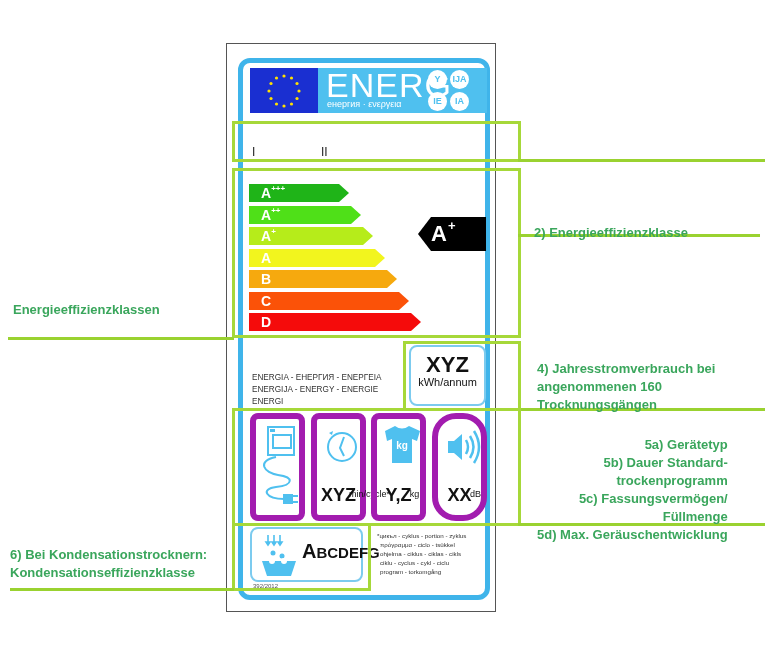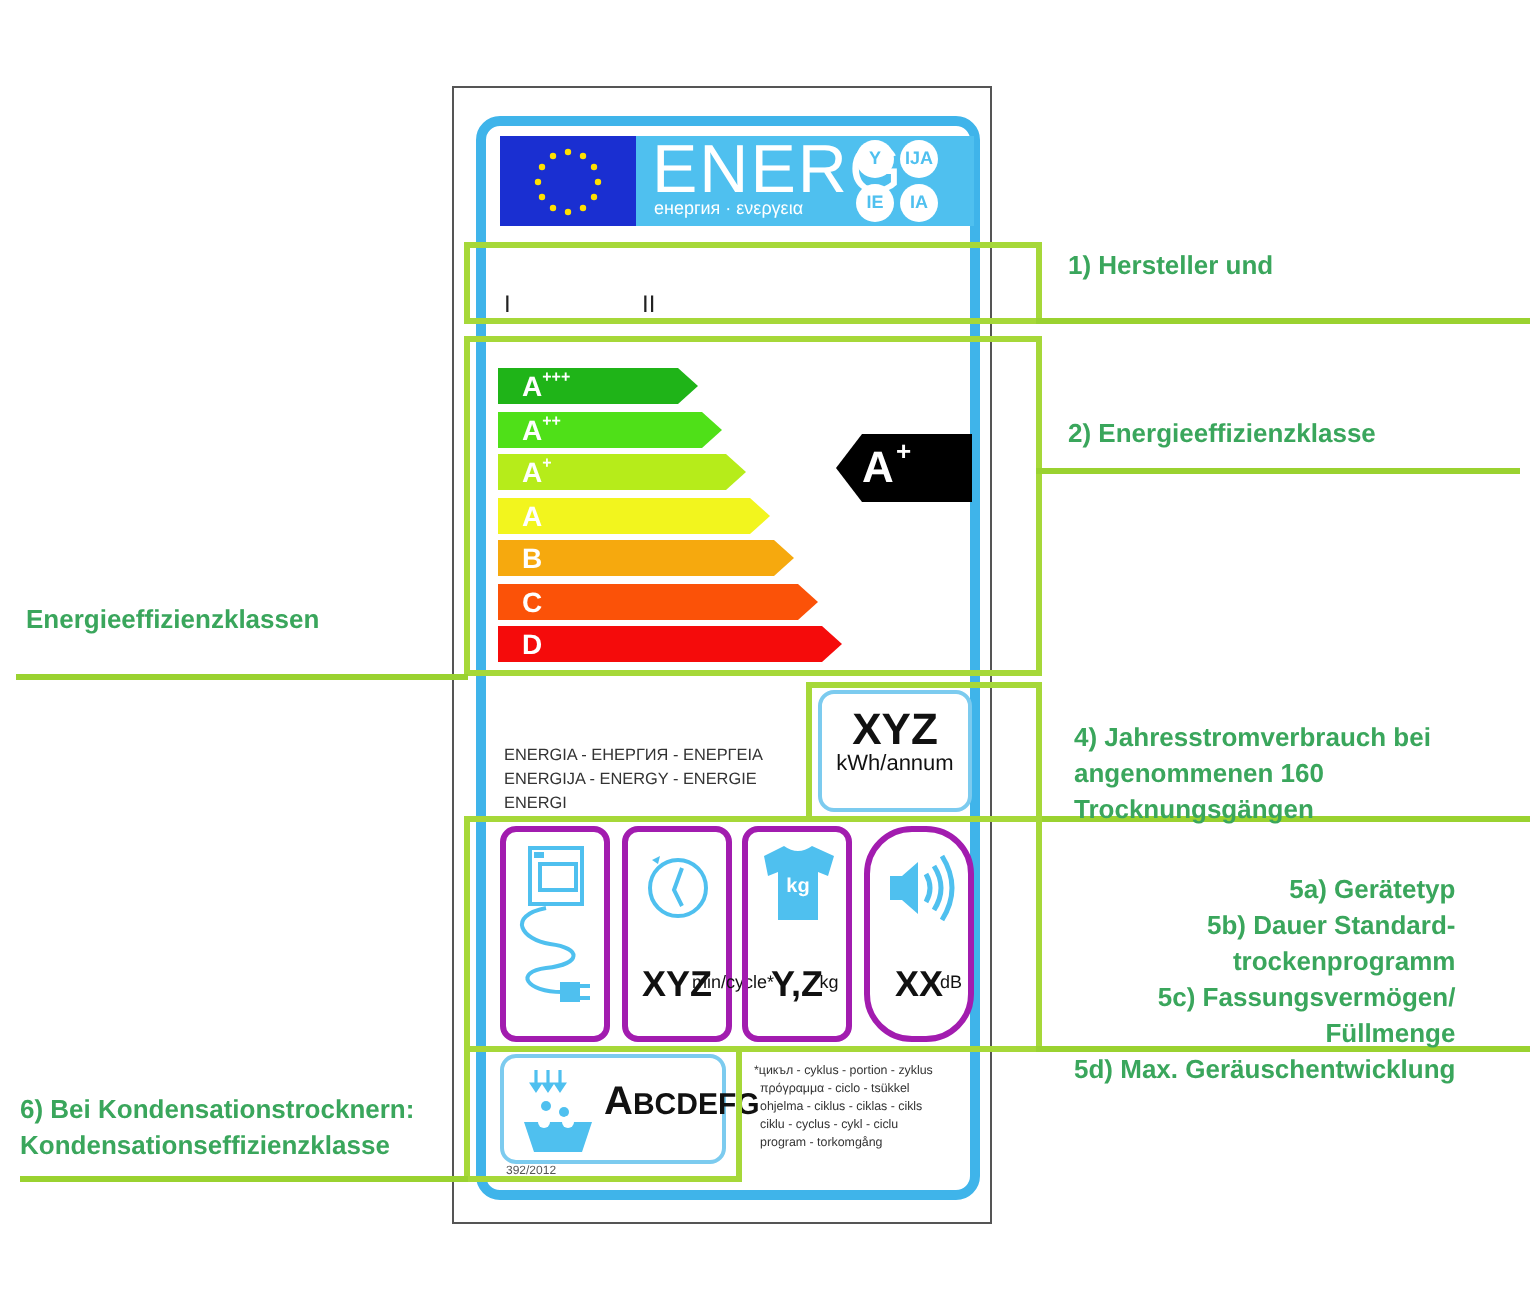--- a/index.html
+++ b/index.html
@@ -14,21 +14,21 @@
   .circ { width:19px; height:19px; border-radius:50%; background:#fff; color:#4fc0ef; font-size:9px; text-align:center; line-height:19px; font-weight:bold; }
   .roman { font-size:12px; color:#222; }
   .bar { height:18px; color:#fff; font-weight:bold; font-size:14px; line-height:18px; padding-left:12px; box-sizing:border-box; }
   .bar sup { font-size:8px; vertical-align:top; line-height:10px; }
   .bar svg { position:absolute; top:0; }
   .rating { left:418px; top:217px; width:68px; height:34px; }
   .lang-text { left:252px; top:372px; font-size:8.2px; color:#333; line-height:12px; }
   .kwh-box { left:409px; top:345px; width:77px; height:61px; border:2px solid #7ccbef; border-radius:8px; box-sizing:border-box; text-align:center; }
   .kwh-val { font-size:22px; font-weight:bold; color:#111; margin-top:7px; line-height:22px; }
   .kwh-unit { font-size:11px; color:#111; line-height:13px; }
-  .pict { top:413px; width:55px; height:108px; border:3px solid #a21caf; border-radius:8px; box-sizing:border-box; text-align:center; }
+  .pict { top:413px; width:55px; height:108px; border:6px solid #a21caf; border-radius:8px; box-sizing:border-box; text-align:center; }
   .pict-val { position:absolute; left:0; right:0; top:66px; font-size:18px; font-weight:bold; color:#111; line-height:20px; }
   .pict-unit { position:absolute; left:0; right:0; top:70px; font-size:9px; color:#111;padding-left:32px; }
   .cond-box { left:250px; top:527px; width:113px; height:55px; border:2px solid #7ccbef; border-radius:8px; box-sizing:border-box; }
   .cond-val { left:302px; top:540px; font-size:20px; color:#111; font-weight:bold; }
   .cond-val small { font-size:15px; }
   .foot-note { left:377px; top:531px; font-size:6.2px; color:#333; line-height:9px; }
   .reg { left:253px; top:583px; font-size:6px; color:#555; }
   .g { background:#9ad230; }
   .gbox { border:3px solid #a6d839; box-sizing:border-box; }
   .ann { color:#3aa65c; font-weight:bold; font-size:13px; line-height:18px; }
@@ -186,23 +186,22 @@
 <div class="abs gbox" style="left:403px;top:341px;width:118px;height:70px;"></div>
 <div class="abs g" style="left:518px;top:408px;width:247px;height:3px;"></div>
 
 <div class="abs gbox" style="left:232px;top:408px;width:289px;height:118px;"></div>
 <div class="abs g" style="left:518px;top:523px;width:247px;height:3px;"></div>
 
 <div class="abs gbox" style="left:232px;top:523px;width:139px;height:68px;"></div>
 <div class="abs g" style="left:10px;top:588px;width:224px;height:3px;"></div>
 
 <div class="abs ann" style="left:534px;top:124px;">
-  <div>1) Hersteller und</div>
-</div>
-<div class="abs ann" style="left:534px;top:208px;">
+</div>
+<div class="abs ann" style="left:534px;top:224px;">
   <div>2) Energieeffizienzklasse</div>
 </div>
 <div class="abs ann" style="left:13px;top:301px;">
   <div>Energieeffizienzklassen</div>
 </div>
 <div class="abs ann" style="left:537px;top:360px;">
   <div>4) Jahresstromverbrauch bei</div>
   <div>angenommenen 160</div>
   <div>Trocknungsgängen</div>
 </div>

